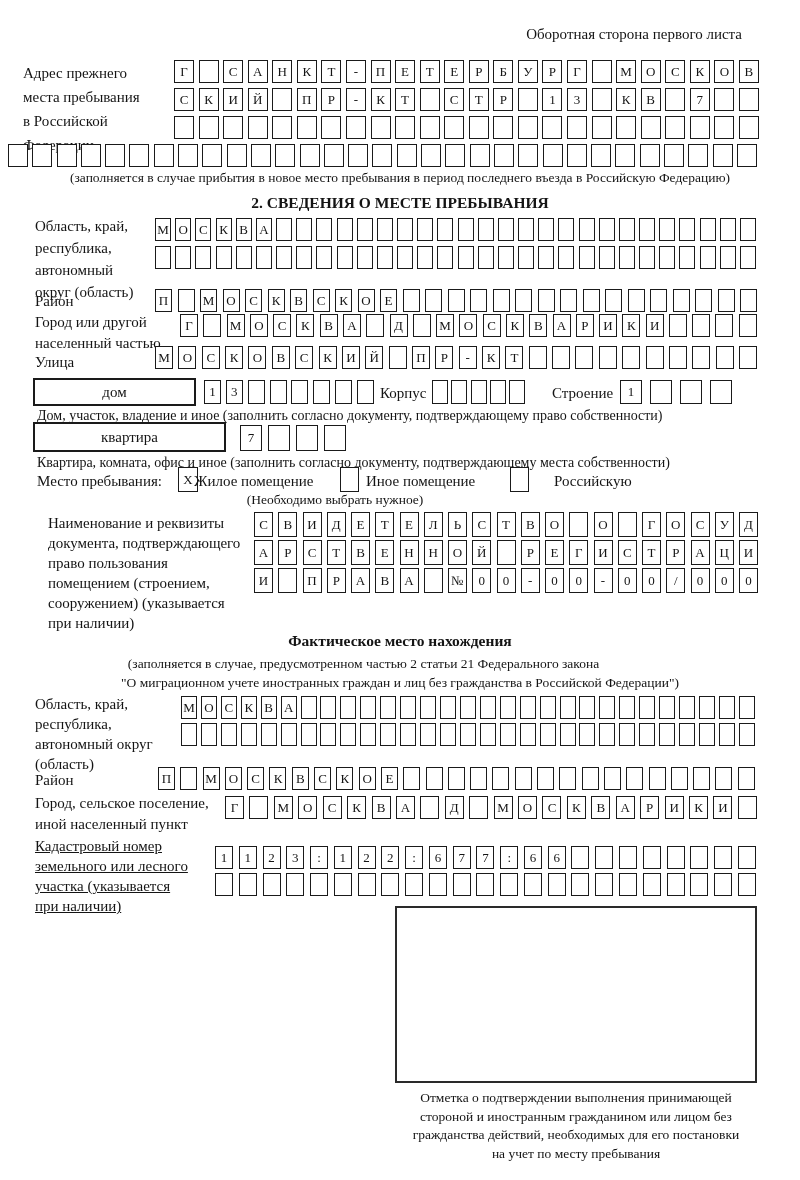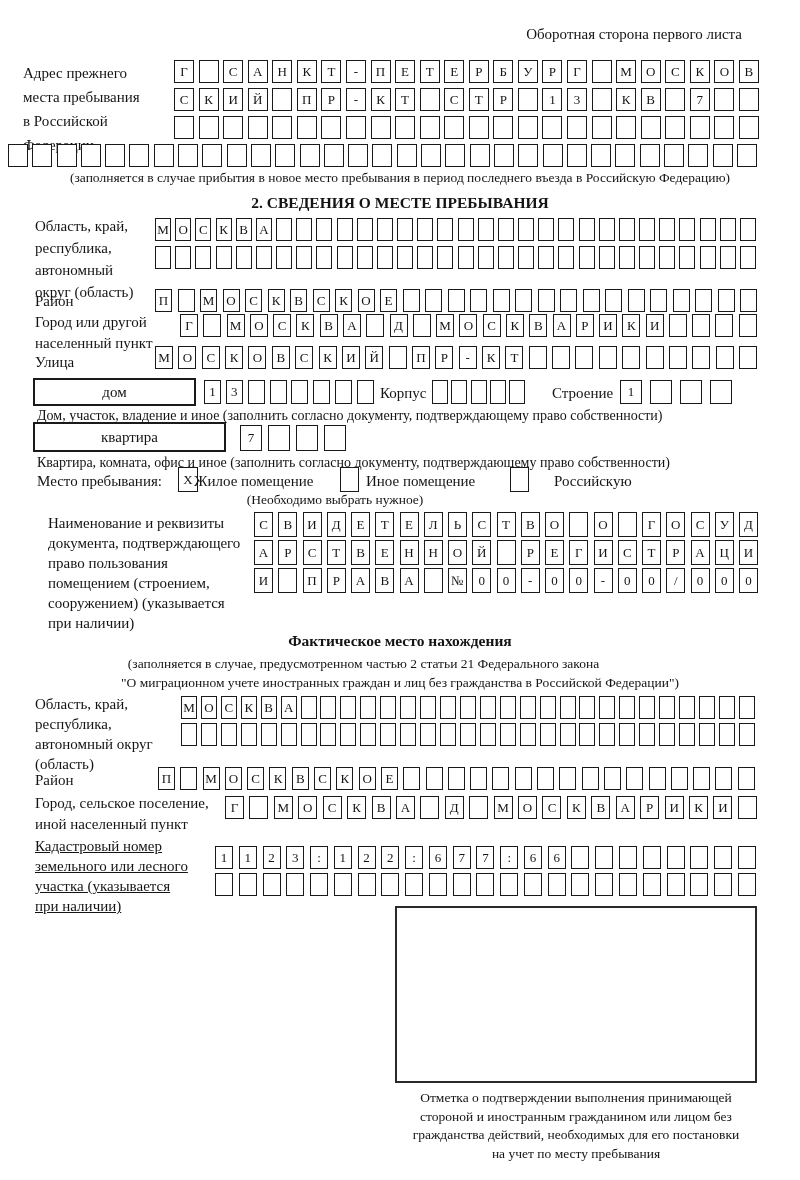--- a/index.html
+++ b/index.html
@@ -249,21 +249,21 @@
     <span class="cell" style="width: 17px; height: 23px;"></span>
     <span class="cell" style="width: 17px; height: 23px;"></span>
     <span class="cell" style="width: 17px; height: 23px;"></span>
     <span class="cell" style="width: 17px; height: 23px;"></span>
     <span class="cell" style="width: 17px; height: 23px;"></span>
     <span class="cell" style="width: 17px; height: 23px;"></span>
     <span class="cell" style="width: 17px; height: 23px;"></span>
   </div>
 
 <div class="abs lbl21" style="left:35px;top:312px;width:150px;">Город или другой
-населенный пункт</div>
+населенный частью</div>
 <div class="abs char-row" style="left:180px;top:314px;width:577px;--cw:18px;--ch:23px;">
     <span class="cell" style="width: 18px; height: 23px;">Г</span>
     <span class="cell" style="width: 18px; height: 23px;"></span>
     <span class="cell" style="width: 18px; height: 23px;">М</span>
     <span class="cell" style="width: 18px; height: 23px;">О</span>
     <span class="cell" style="width: 18px; height: 23px;">С</span>
     <span class="cell" style="width: 18px; height: 23px;">К</span>
     <span class="cell" style="width: 18px; height: 23px;">В</span>
     <span class="cell" style="width: 18px; height: 23px;">А</span>
     <span class="cell" style="width: 18px; height: 23px;"></span>
@@ -343,21 +343,21 @@
   </div>
 <div class="abs" style="left:37px;top:408px;font-size:14px;">Дом, участок, владение и иное (заполнить согласно документу, подтверждающему право собственности)</div>
 
 <div class="abs widebox" style="left:33px;top:422px;width:193px;height:30px;">квартира</div>
 <div class="abs char-row" style="left:240px;top:425px;width:106px;--cw:22px;--ch:26px;">
     <span class="cell" style="width: 22px; height: 26px;">7</span>
     <span class="cell" style="width: 22px; height: 26px;"></span>
     <span class="cell" style="width: 22px; height: 26px;"></span>
     <span class="cell" style="width: 22px; height: 26px;"></span>
   </div>
-<div class="abs" style="left:37px;top:455px;font-size:14px;">Квартира, комната, офис и иное (заполнить согласно документу, подтверждающему право собственности)</div>
+<div class="abs" style="left:37px;top:455px;font-size:14px;">Квартира, комната, офис и иное (заполнить согласно документу, подтверждающему места собственности)</div>
 
 <div class="abs lbl" style="left:37px;top:471px;">Место пребывания:</div>
 <div class="cbox" style="left:178px;top:467px;width:20px;height:25px;">X</div>
 <div class="abs lbl" style="left:194px;top:471px;">Жилое помещение</div>
 <div class="cbox" style="left:340px;top:467px;width:19px;height:25px;"></div>
 <div class="abs lbl" style="left:366px;top:471px;">Иное помещение</div>
 <div class="cbox" style="left:510px;top:467px;width:19px;height:25px;"></div>
 <div class="abs lbl" style="left:554px;top:471px;">Российскую</div>
 <div class="abs note" style="left:0;top:492px;width:670px;">(Необходимо выбрать нужное)</div>
 

